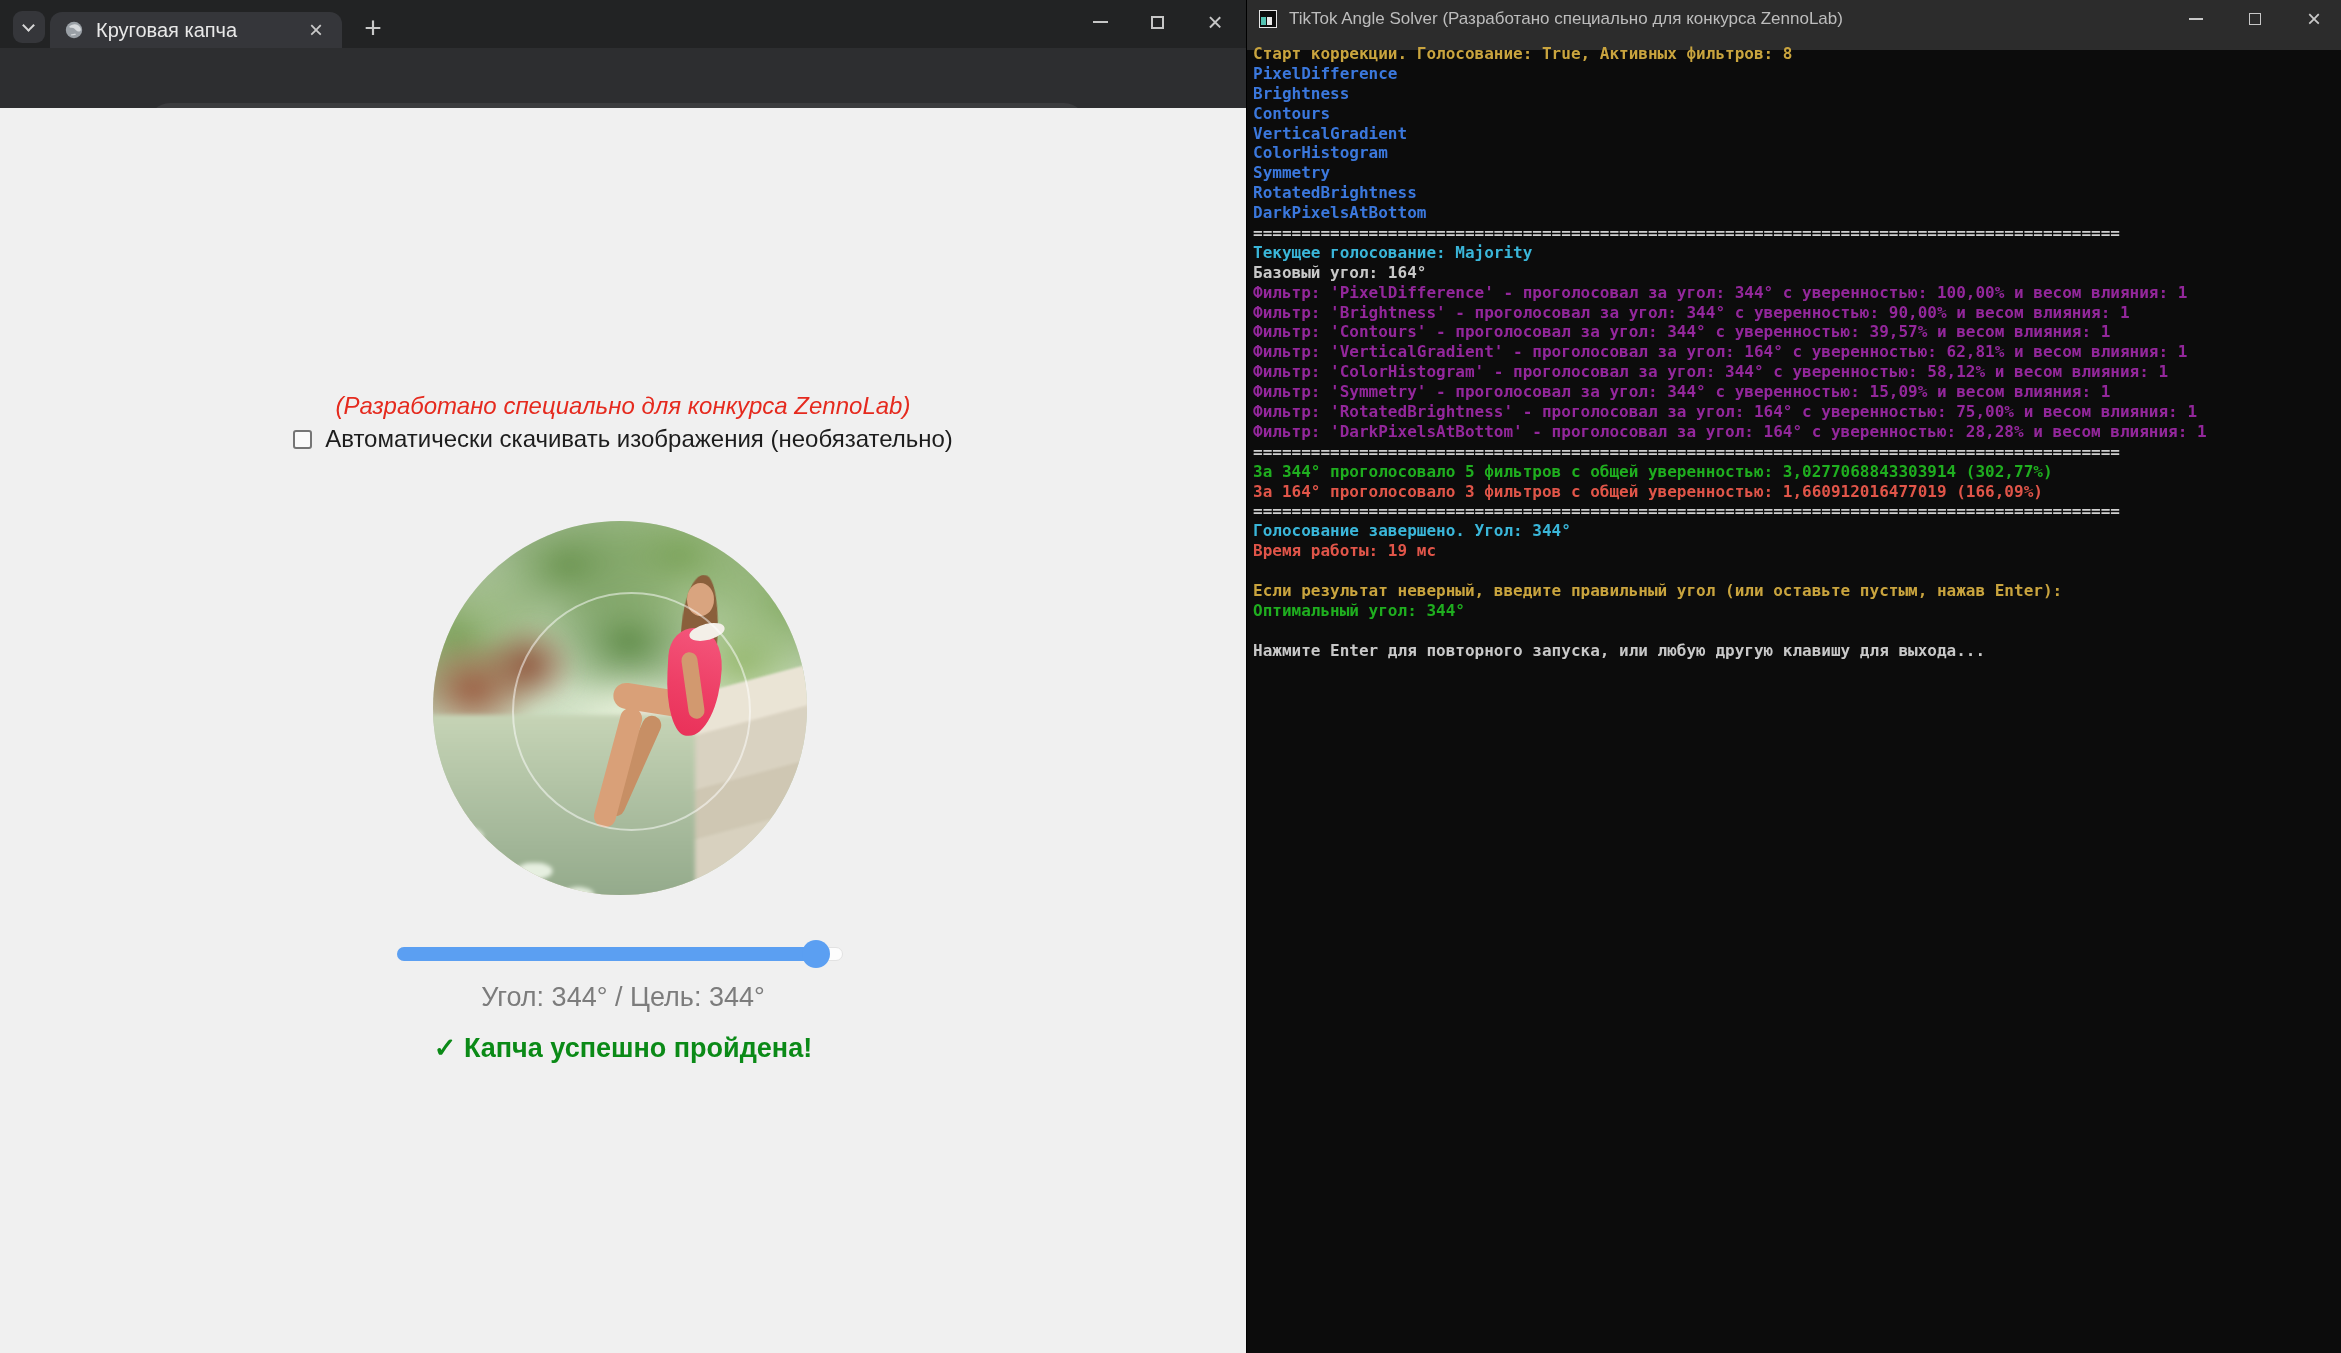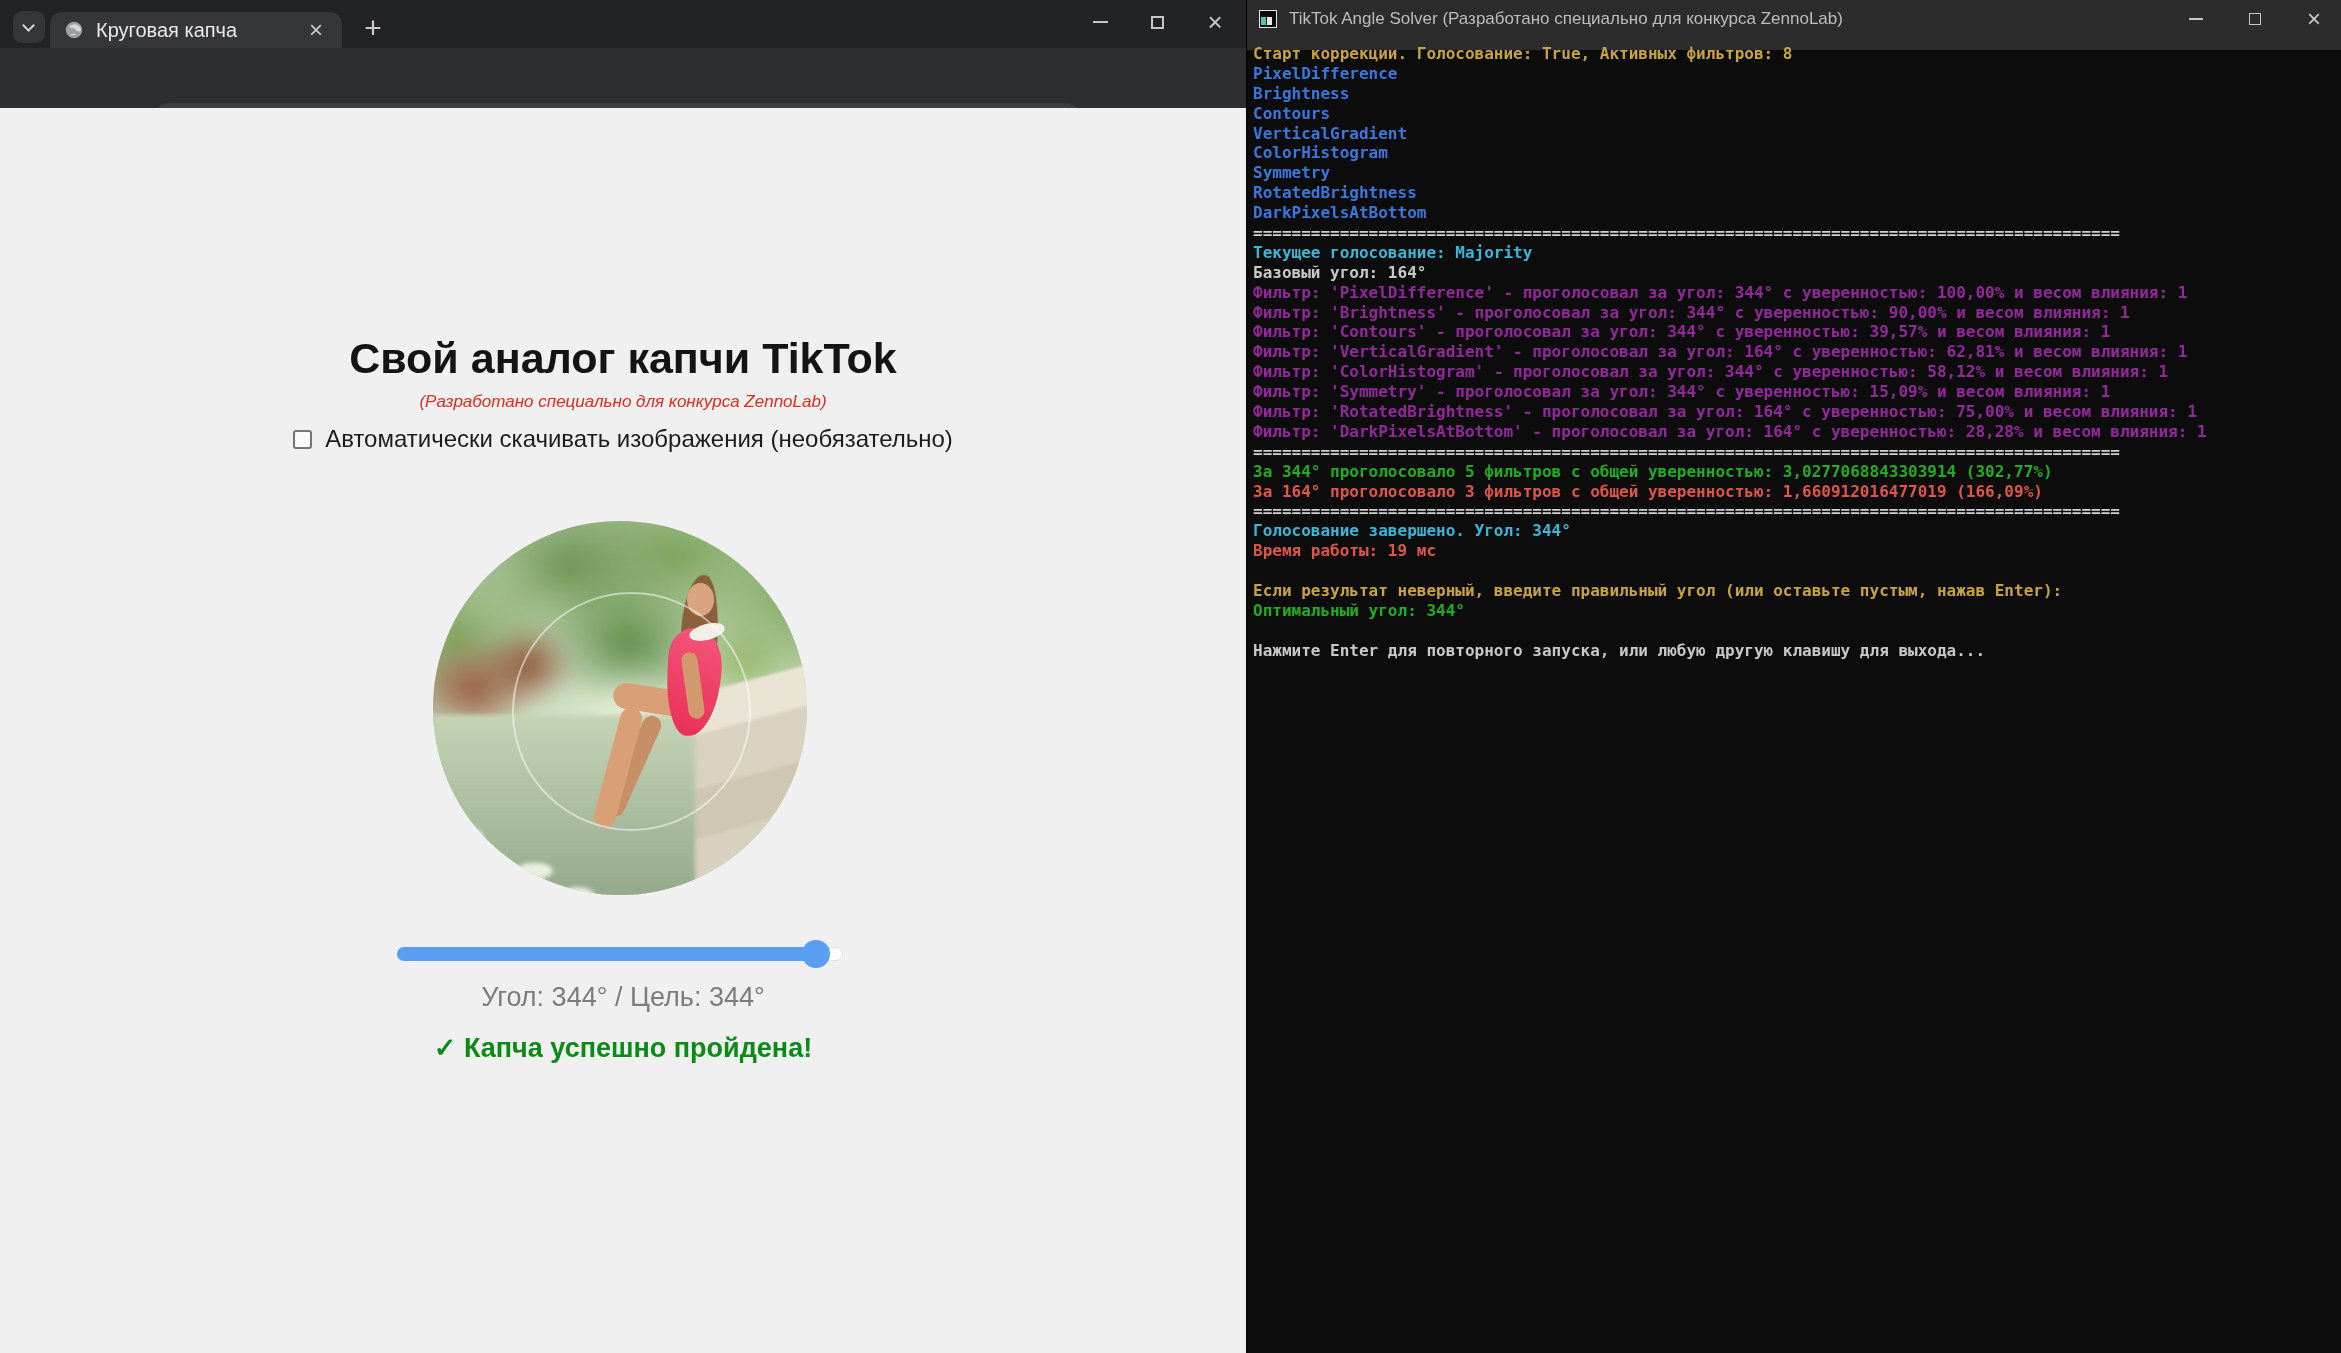--- a/index.html
+++ b/index.html
@@ -38,21 +38,21 @@
   .avatar { position:absolute; left:1155px; top:61px; }
   .dots { position:absolute; left:1208px; top:59px; width:20px; text-align:center; color:#c9c9c9;
           font-size:20px; letter-spacing:0; line-height:12px; }
   .dots span { display:block; height:12px; }
 
   
   .page { position:absolute; left:0; top:108px; width:1246px; height:1245px; background:#f0f0f0; }
   .p-title { position:absolute; left:0; top:226px; width:100%; text-align:center;
              font-size:43px; font-weight:bold; color:#141414; }
   .p-sub { position:absolute; left:0; top:284px; width:100%; text-align:center;
-           font-size:17px; font-style:italic; color:#e52a1e; }
+           font-size:24px; font-style:italic; color:#e52a1e; }
   .cb-row { position:absolute; left:0; top:317px; width:100%; display:flex; justify-content:center;
             align-items:center; gap:13px; }
   .cb-box { width:19px; height:19px; background:#fafafa; border:2px solid #757575; border-radius:3px; }
   .cb-label { font-size:24px; color:#1d1d1d; }
   .file-row { position:absolute; left:0; top:363px; width:100%; display:flex; justify-content:center;
               align-items:center; gap:13px; }
   .file-btn { height:32px; padding:0 17px; background:#f6f6f6; border:1px solid #8f8f8f;
               border-radius:3px; font-size:22px; color:#111; line-height:30px; }
   .file-name { font-size:23px; color:#1c1c1c; }
 
@@ -185,21 +185,20 @@
         </svg>
       </div>
       <div class="dots">
           <span>•</span>
           <span>•</span>
           <span>•</span>
         </div>
     </div>
 
     <div class="page">
-      <div class="p-title">Свой аналог капчи TikTok</div>
       <div class="p-sub" id="subtitle" style="color: rgb(229, 42, 30);">(Разработано специально для конкурса ZennoLab)</div>
 
       <div class="cb-row">
         <span class="cb-box"></span>
         <span class="cb-label">Автоматически скачивать изображения (необязательно)</span>
       </div>
 
 
       <div class="circle">
         <div class="art-foliage"></div>

